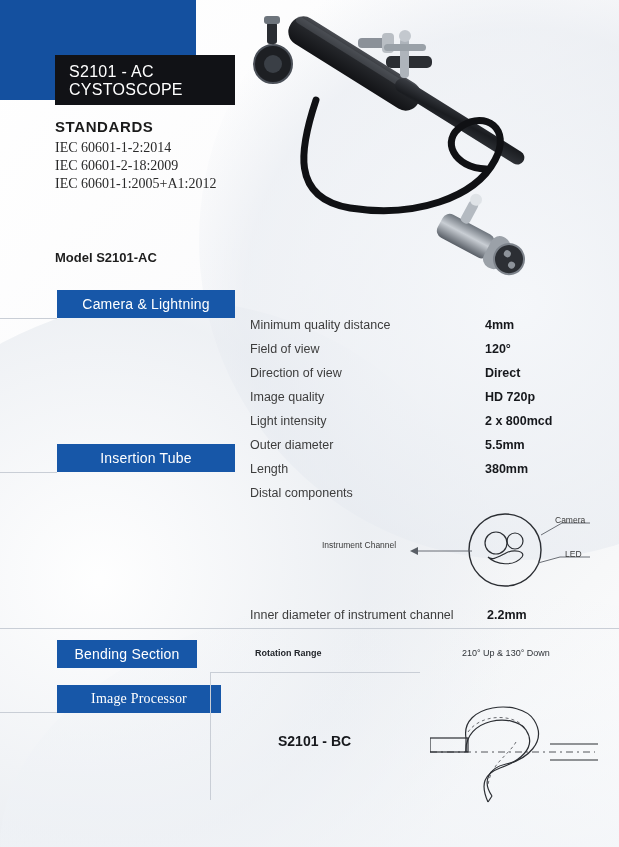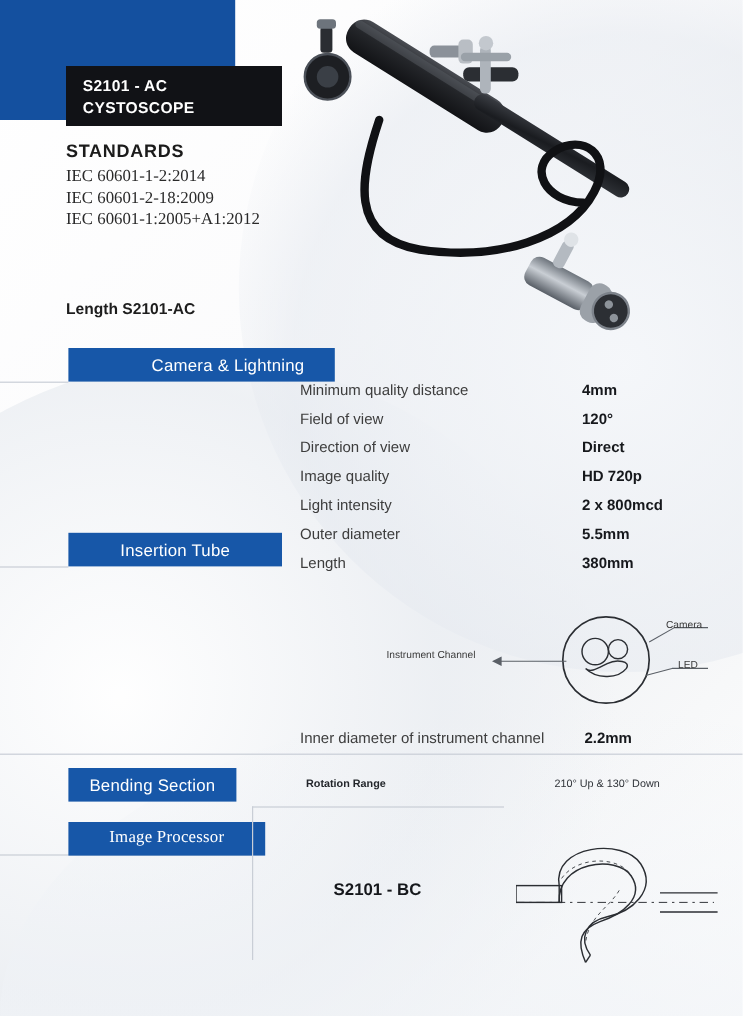--- a/index.html
+++ b/index.html
@@ -67,22 +67,22 @@
     left: 55px;
     top: 55px;
     width: 180px;
     height: 50px;
     background: #111216;
     color: #ffffff;
     padding: 8px 0 0 14px;
     box-sizing: border-box;
   }
   .title-line {
-    font-size: 13px;
-    font-weight: bold;
+    font-size: 16px;
+    font-weight: normal;
     letter-spacing: 0.3px;
     line-height: 18px;
   }
 
   
   .standards {
     position: absolute;
     left: 55px;
     top: 118px;
     width: 260px;
@@ -128,21 +128,21 @@
     text-align: center;
     letter-spacing: 0.2px;
   }
   .chip-rule {
     position: absolute;
     left: 0;
     height: 1px;
     background: #c9ced6;
   }
 
-  .chip-camera { left: 57px; top: 290px; width: 178px; padding-left: 44px; }
+  .chip-camera { left: 57px; top: 290px; width: 178px; }
   .chip-insertion { left: 57px; top: 444px; width: 178px; }
   .chip-bending { left: 57px; top: 640px; width: 140px; }
   .chip-processor { left: 57px; top: 685px; width: 164px; font-family: Liberation Serif, serif; }
 
   .rule-camera { top: 318px; width: 57px; }
   .rule-insertion { top: 472px; width: 57px; }
   .rule-bending { top: 628px; width: 619px; }
   .rule-processor { top: 712px; width: 210px; }
 
   
@@ -335,21 +335,21 @@
     <div class="title-line">CYSTOSCOPE</div>
   </div>
 
   <div class="standards">
     <div class="standards-title">STANDARDS</div>
     <div class="standards-item">IEC 60601-1-2:2014</div>
     <div class="standards-item">IEC 60601-2-18:2009</div>
     <div class="standards-item">IEC 60601-1:2005+A1:2012</div>
   </div>
 
-  <div class="tech-model">Length S2101-AC</div>
+  <div class="tech-model">Model S2101-AC</div>
 
   <div class="chip-rule rule-camera"></div>
   <div class="chip chip-camera">Camera &amp; Lightning</div>
 
   <div class="chip-rule rule-insertion"></div>
   <div class="chip chip-insertion">Insertion Tube</div>
 
   <div class="chip-rule rule-bending"></div>
   <div class="chip chip-bending">Bending Section</div>
 
@@ -377,20 +377,24 @@
       <div class="spec-label">Light intensity</div>
       <div class="spec-value">2 x 800mcd</div>
     </div>
     <div class="spec-row">
       <div class="spec-label">Outer diameter</div>
       <div class="spec-value">5.5mm</div>
     </div>
     <div class="spec-row">
       <div class="spec-label">Length</div>
       <div class="spec-value">380mm</div>
+    </div>
+    <div class="spec-row">
+      <div class="spec-label">Distal components</div>
+      <div class="spec-value"></div>
     </div>
   </div>
 
   <div class="distal-wrap">
     <svg width="300" height="90" viewBox="0 0 300 90" xmlns="http://www.w3.org/2000/svg">
       <circle cx="205" cy="45" r="36" fill="none" stroke="#2b2e33" stroke-width="1.4"></circle>
       <circle cx="196" cy="38" r="11" fill="none" stroke="#2b2e33" stroke-width="1.2"></circle>
       <circle cx="215" cy="36" r="8" fill="none" stroke="#2b2e33" stroke-width="1.2"></circle>
       <path d="M188 52 C 196 60, 214 62, 222 52 C 226 46, 214 44, 206 48 C 198 52, 192 56, 188 52 Z" fill="none" stroke="#2b2e33" stroke-width="1.2"></path>
       <line x1="241" y1="30" x2="262" y2="18" stroke="#5a5f66" stroke-width="0.9"></line>

